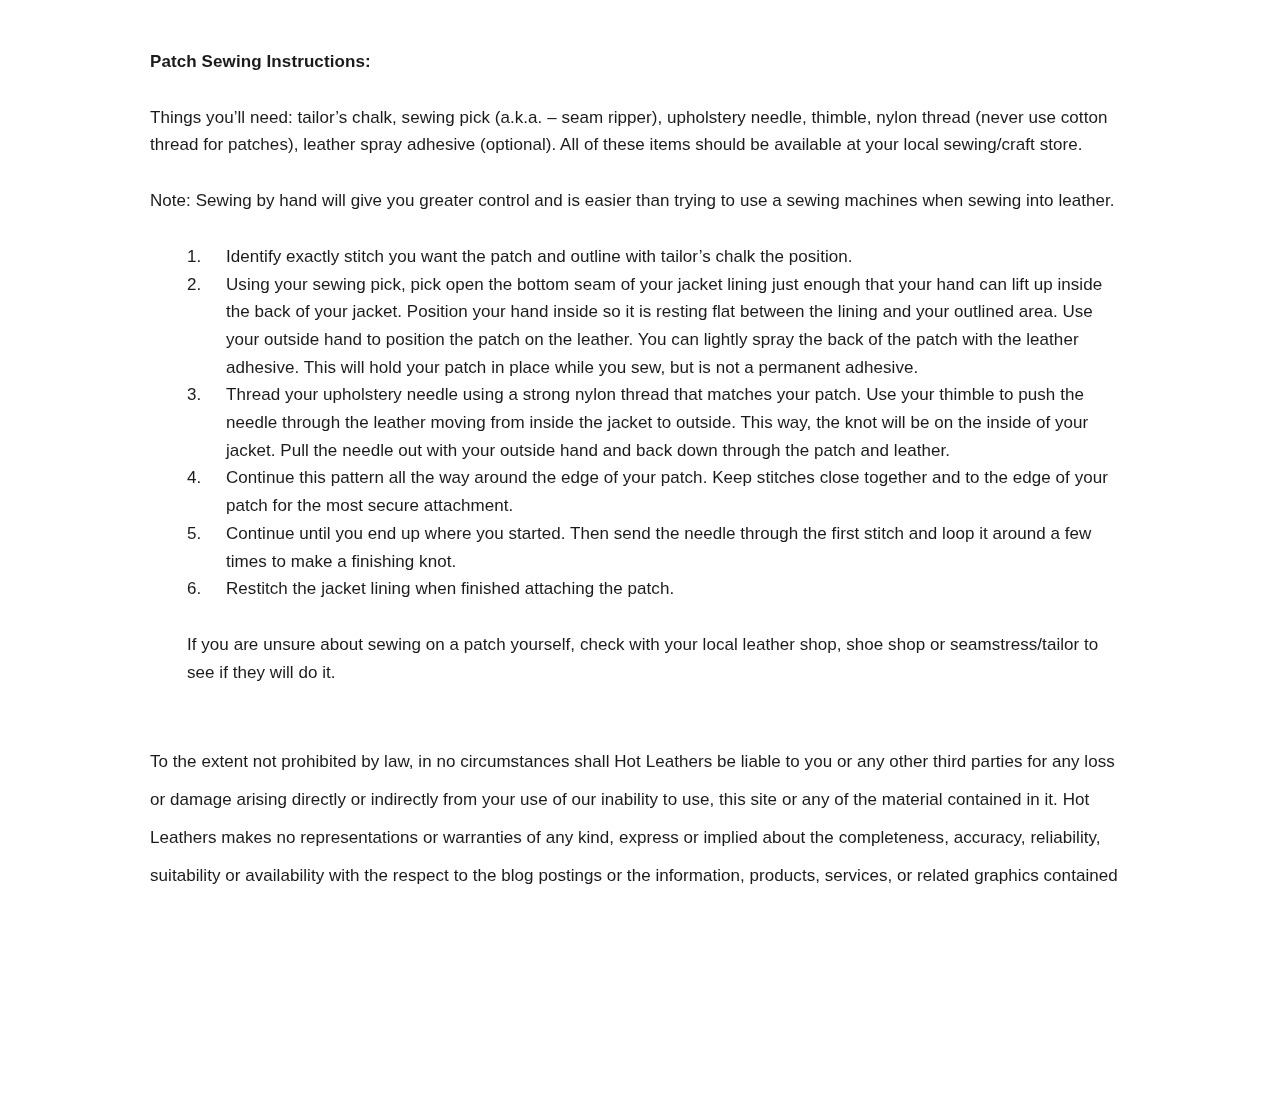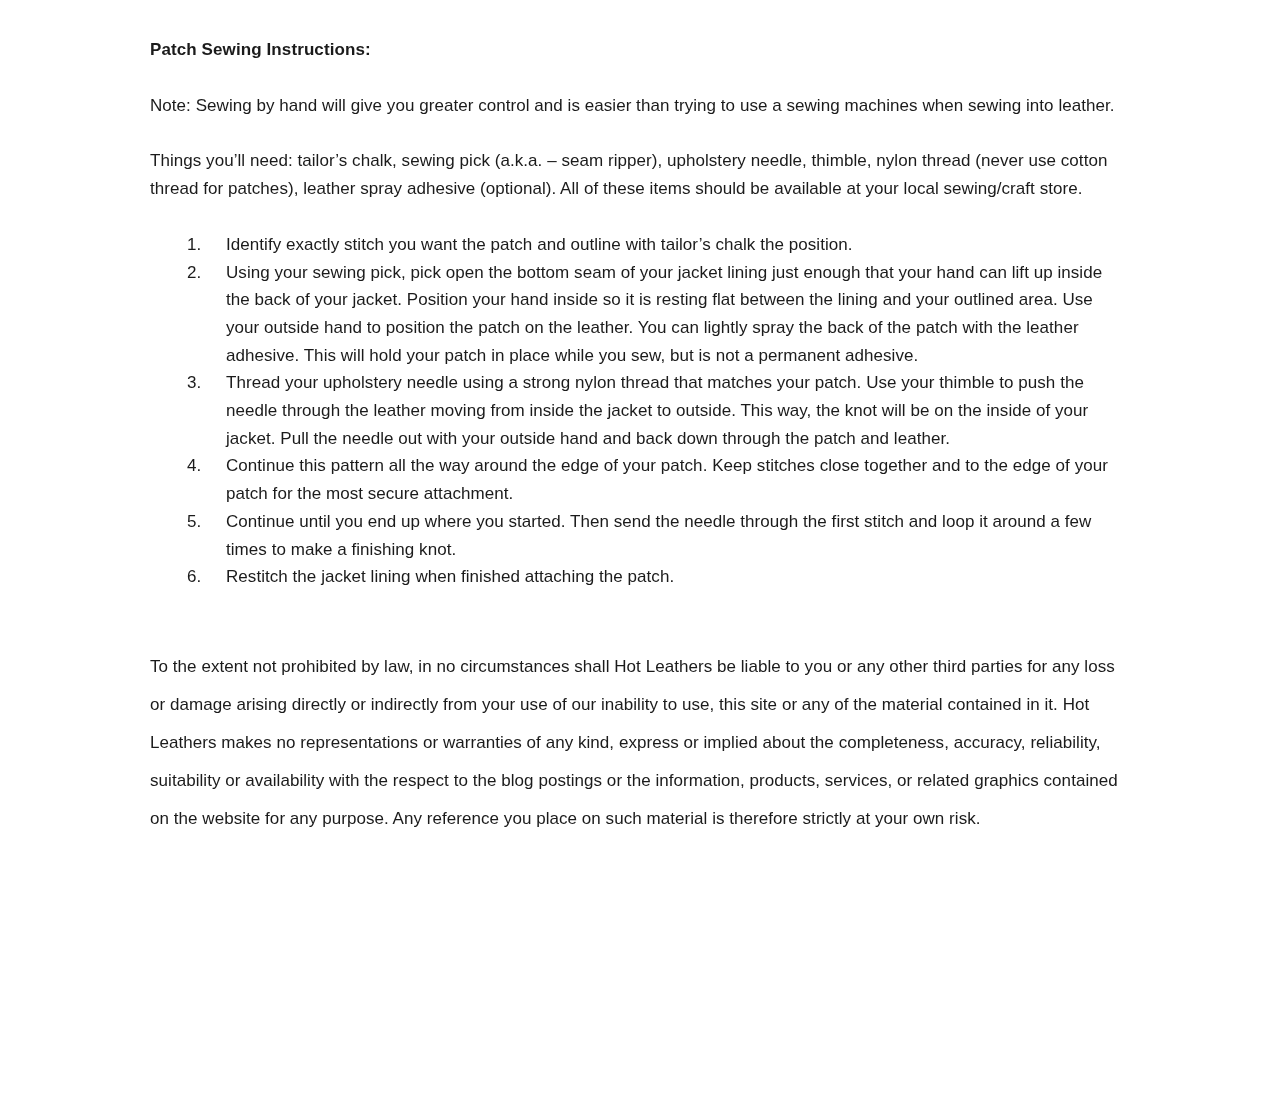--- a/index.html
+++ b/index.html
@@ -6,21 +6,21 @@
   html, body {
     width: 1275px;
     height: 1093px;
     background: #ffffff;
     font-family: "Liberation Sans", "DejaVu Sans", sans-serif;
     color: #1b1b1b;
   }
   .page {
     width: 1275px;
     height: 907px;
-    padding: 36px 148px 0 150px;
+    padding: 48px 148px 0 150px;
     overflow: hidden;
   }
   .doc-title {
     font-size: 17px;
     font-weight: 700;
     line-height: 27.7px;
     margin-bottom: 28px;
     letter-spacing: 0.1px;
   }
   .para {
@@ -59,23 +59,23 @@
     letter-spacing: 0.05px;
   }
 </style>
 </head>
 <body>
 
 <div class="page">
 
   <div class="doc-title">Patch Sewing Instructions:</div>
 
+  <div class="para">Things you’ll need: tailor’s chalk, sewing pick (a.k.a. – seam ripper), upholstery needle, thimble, nylon thread (never use cotton thread for patches), leather spray adhesive (optional). All of these items should be available at your local sewing/craft store.</div>
+
   <div class="para">Note: Sewing by hand will give you greater control and is easier than trying to use a sewing machines when sewing into leather.</div>
-
-  <div class="para">Things you’ll need: tailor’s chalk, sewing pick (a.k.a. – seam ripper), upholstery needle, thimble, nylon thread (never use cotton thread for patches), leather spray adhesive (optional). All of these items should be available at your local sewing/craft store.</div>
 
   <div class="steps-list">
     <div class="step-item">
       <span class="step-num">1.</span>
       <span class="step-text">Identify exactly stitch you want the patch and outline with tailor’s chalk the position.</span>
     </div>
     <div class="step-item">
       <span class="step-num">2.</span>
       <span class="step-text">Using your sewing pick, pick open the bottom seam of your jacket lining just enough that your hand can lift up inside the back of your jacket. Position your hand inside so it is resting flat between the lining and your outlined area. Use your outside hand to position the patch on the leather. You can lightly spray the back of the patch with the leather adhesive. This will hold your patch in place while you sew, but is not a permanent adhesive.</span>
     </div>
@@ -91,17 +91,18 @@
       <span class="step-num">5.</span>
       <span class="step-text">Continue until you end up where you started. Then send the needle through the first stitch and loop it around a few times to make a finishing knot.</span>
     </div>
     <div class="step-item">
       <span class="step-num">6.</span>
       <span class="step-text">Restitch the jacket lining when finished attaching the patch.</span>
     </div>
   </div>
 
   <div class="closing-notes">
+    <div class="closing-note">If you are unsure about sewing on a patch yourself, check with your local leather shop, shoe shop or seamstress/tailor to see if they will do it.</div>
   </div>
 
   <div class="disclaimer">To the extent not prohibited by law, in no circumstances shall Hot Leathers be liable to you or any other third parties for any loss or damage arising directly or indirectly from your use of our inability to use, this site or any of the material contained in it. Hot Leathers makes no representations or warranties of any kind, express or implied about the completeness, accuracy, reliability, suitability or availability with the respect to the blog postings or the information, products, services, or related graphics contained on the website for any purpose. Any reference you place on such material is therefore strictly at your own risk.</div>
 
 </div>
 
 </body></html>

